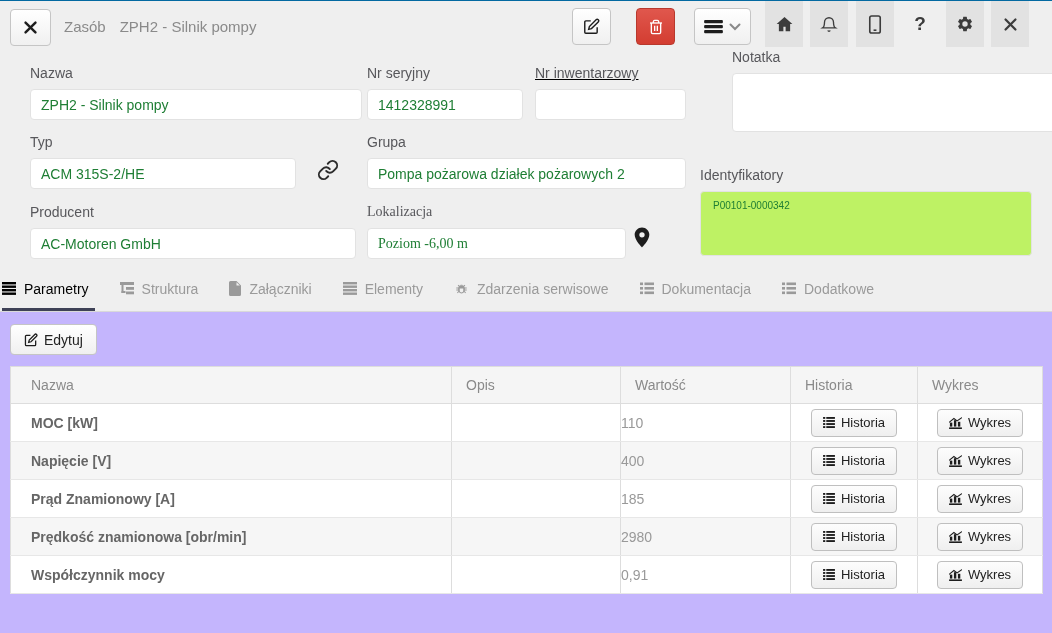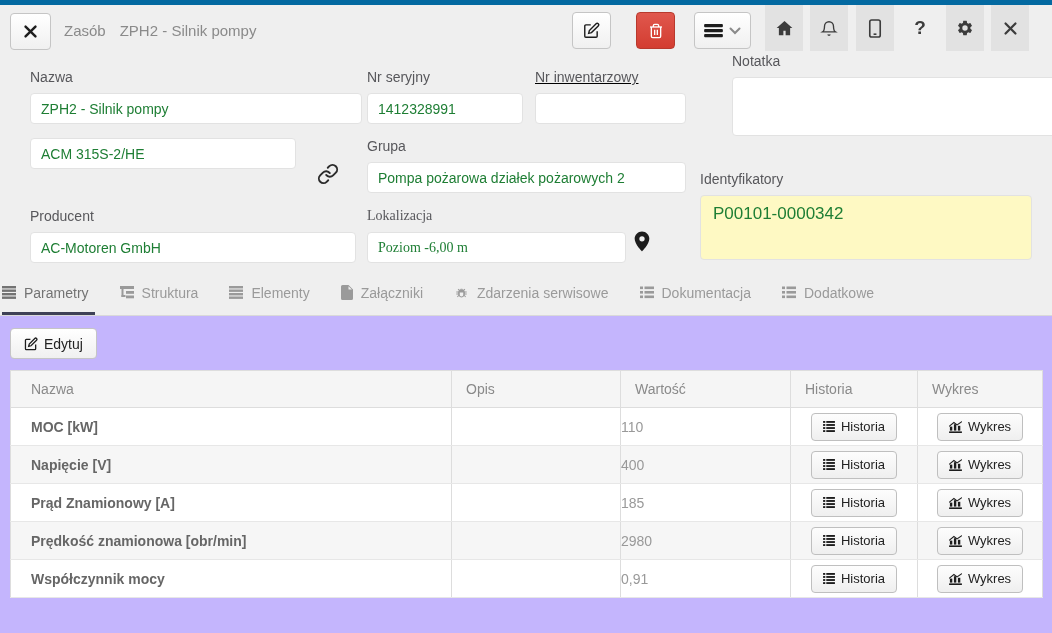--- a/index.html
+++ b/index.html
@@ -1,18 +1,18 @@
 <!DOCTYPE html>
 <html lang="pl"><head>
 <meta charset="utf-8">
 <style>
   * { margin:0; padding:0; box-sizing:border-box; }
   html,body { width:1052px; height:633px; }
   body { font-family:"Liberation Sans","DejaVu Sans",sans-serif; font-size:14px; }
-  .app { position:relative; width:1052px; height:633px; background:#efefef; overflow:hidden; border-top:5px solid #0369a1; }
+  .app { position:relative; width:1052px; height:633px; background:#efefef; overflow:hidden; border-top:1px solid #0369a1; }
 
   
   .btn { display:inline-flex; align-items:center; justify-content:center; gap:6px;
          background:linear-gradient(#ffffff,#f0f0f0); border:1px solid #c5c5c5;
          border-radius:4px; cursor:pointer; color:#222; }
   .close-btn { position:absolute; left:10px; top:8px; width:41px; height:37px; }
   .hdr-title { position:absolute; left:64px; top:17px; color:#8a8a8a; font-size:15px; }
   .hdr-title .name { margin-left:14px; }
   .edit-btn  { position:absolute; left:572px; top:7px; width:39px; height:37px; }
   .del-btn   { position:absolute; left:636px; top:7px; width:39px; height:37px;
@@ -22,31 +22,31 @@
         justify-content:center; background:#e2e2e2; color:#424242; cursor:pointer; border:none; }
   .sq.plain { background:transparent; }
   .sq-q { font-size:19px; font-weight:bold; color:#3c3c3c; }
 
   
   .field { position:absolute; }
   .field label { display:block; color:#57575b; font-size:14px; margin-bottom:8px; cursor:default; }
   .inp { display:block; background:#fff; border:1px solid #e2e2e2; border-radius:4px;
          height:31px; padding:0 10px; font-family:inherit; font-size:14px; color:#1e7e34; width:100%; outline:none; }
   textarea.inp { height:59px; resize:none; padding-top:6px; }
-  .idbox { background:#fef9c3; border:1px solid #e2e2e2; border-radius:4px; height:65px; padding:8px 12px;
-           color:#1e7e34; font-size:17px; }
+  .idbox { background:#bef264; border:1px solid #e2e2e2; border-radius:4px; height:65px; padding:8px 12px;
+           color:#1e7e34; font-size:10px; }
   .side-ico { position:absolute; color:#2b2b2b; cursor:pointer; background:none; border:none; }
 
   
   .tabs { position:absolute; left:0; top:268px; width:1052px; height:43px; display:flex; gap:25px;
           align-items:stretch; border-bottom:1px solid #d9d9d9; padding-left:2px; }
   .tab { display:flex; align-items:center; gap:8px; color:#9a9a9a; font-size:14px; cursor:pointer;
          border-bottom:3px solid transparent; padding:0 6px 0 0; }
   .tab svg { flex:none; }
-  .tab.active { color:#737373; border-bottom-color:#3e4156; }
+  .tab.active { color:#000000; border-bottom-color:#3e4156; }
 
   
   .main { position:absolute; left:0; top:311px; width:1052px; height:322px; background:#c4b5fd; }
   .edytuj-btn { position:absolute; left:10px; top:12px; height:31px; padding:0 13px; font-size:14px; }
 
   table.params { position:absolute; left:10px; top:54px; width:1032px; border-collapse:collapse;
                  table-layout:fixed; background:#fff; font-size:14px; }
   table.params col.c-nazwa { width:441px; } table.params col.c-opis { width:169px; }
   table.params col.c-wartosc { width:170px; } table.params col.c-historia { width:127px; }
   table.params col.c-wykres { width:125px; }
@@ -147,20 +147,21 @@
   <div class="field" style="left:535px; top:64px; width:151px;text-decoration:underline;">
     <label>Nr inwentarzowy</label>
     <input class="inp" value="" style="">
   </div>
   <div class="field" style="left:700px; top:48px; width:332px;margin-left:32px;">
     <label>Notatka</label>
     <textarea class="inp" style=""></textarea>
   </div>
 
   <div class="field" style="left:30px; top:133px; width:266px;">
+    <label>Typ</label>
     <input class="inp" value="ACM 315S-2/HE" style="">
   </div>
   <button class="side-ico" style="left:317px; top:158px;">
     <svg width="22" height="22" viewBox="0 0 24 24" fill="none" stroke="#2b2b2b" stroke-width="2.1" stroke-linecap="round">
         <path d="M10 13a5 5 0 007.54.54l3-3a5 5 0 00-7.07-7.07l-1.72 1.71"></path>
         <path d="M14 11a5 5 0 00-7.54-.54l-3 3a5 5 0 007.07 7.07l1.71-1.71"></path>
       </svg>
   </button>
   <div class="field" style="left:367px; top:133px; width:319px;">
     <label>Grupa</label>
@@ -199,33 +200,33 @@
       <svg width="14" height="13" viewBox="0 0 14 13" fill="currentColor">
           <rect x="0" y="0" width="14" height="3"></rect>
           <rect x="1.5" y="3" width="2" height="8"></rect>
           <rect x="1.5" y="9" width="4" height="2"></rect>
           <rect x="6" y="5" width="8" height="2.8"></rect>
           <rect x="6" y="9.5" width="8" height="2.8"></rect>
         </svg>
       <span>Struktura</span>
     </div>
     <div class="tab">
+      <svg width="12" height="15" viewBox="0 0 16 20" fill="currentColor">
+          <path d="M10 0H2a2 2 0 00-2 2v16a2 2 0 002 2h12a2 2 0 002-2V6l-6-6zm0 6V1.5L14.5 6H10z"></path>
+        </svg>
+      <span>Załączniki</span>
+    </div>
+    <div class="tab">
       <svg width="14" height="13" viewBox="0 0 14 13" fill="currentColor">
           <rect y="0" width="14" height="2.4"></rect>
           <rect y="3.5" width="14" height="2.4"></rect>
           <rect y="7" width="14" height="2.4"></rect>
           <rect y="10.5" width="14" height="2.4"></rect>
         </svg>
       <span>Elementy</span>
-    </div>
-    <div class="tab">
-      <svg width="12" height="15" viewBox="0 0 16 20" fill="currentColor">
-          <path d="M10 0H2a2 2 0 00-2 2v16a2 2 0 002 2h12a2 2 0 002-2V6l-6-6zm0 6V1.5L14.5 6H10z"></path>
-        </svg>
-      <span>Załączniki</span>
     </div>
     <div class="tab">
       <svg width="15" height="14" viewBox="0 0 24 24" fill="currentColor">
           <path d="M12 4.5c-1.4 0-2.6.8-3.2 2h6.4c-.6-1.2-1.8-2-3.2-2z"></path>
           <path d="M17.5 9.5c-.2-.6-.5-1.2-.9-1.7l1.9-1.9-1.2-1.2-1.9 1.9H8.6L6.7 4.7 5.5 5.9l1.9 1.9c-.4.5-.7 1.1-.9 1.7H3v1.7h3.2v1.6H3v1.7h3.3c0 .4.1.8.2 1.2l-2.2 2.2 1.2 1.2 2-2c1 1.5 2.6 2.4 4.5 2.4s3.5-1 4.5-2.4l2 2 1.2-1.2-2.2-2.2c.1-.4.2-.8.2-1.2H21v-1.7h-3.2v-1.6H21V9.5h-3.5zM12 18c-1.7 0-3-1.3-3-3v-4h6v4c0 1.7-1.3 3-3 3z"></path>
         </svg>
       <span>Zdarzenia serwisowe</span>
     </div>
     <div class="tab">
       <svg width="14" height="13" viewBox="0 0 14 13" fill="currentColor">

